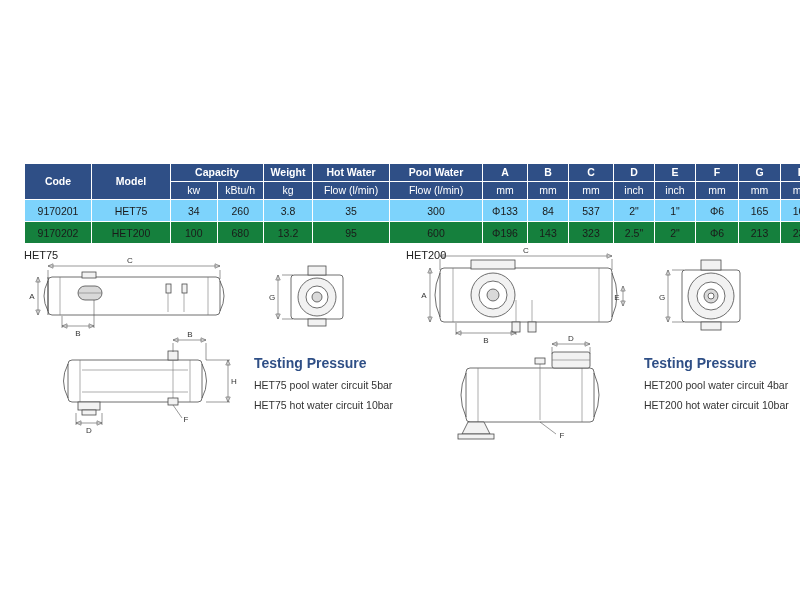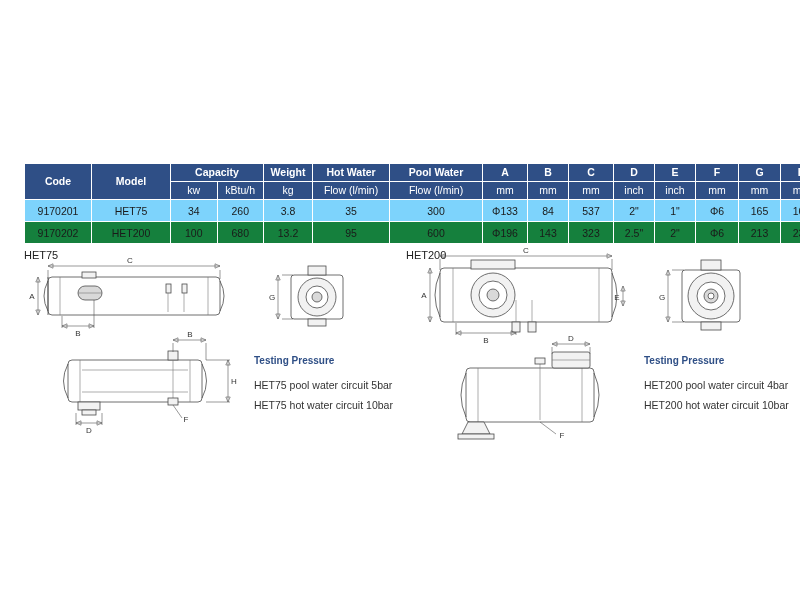--- a/index.html
+++ b/index.html
@@ -59,21 +59,21 @@
 
   
   .label-het {
     position: absolute;
     font-size: 11px;
     color: #222;
     font-family: "Liberation Sans", sans-serif;
   }
   .tp-title {
     position: absolute;
-    font-size: 10px;
+    font-size: 14px;
     font-weight: bold;
     color: #2f4f86;
   }
   .tp-line {
     position: absolute;
     font-size: 10.5px;
     color: #333;
   }
 
   svg.draw {

